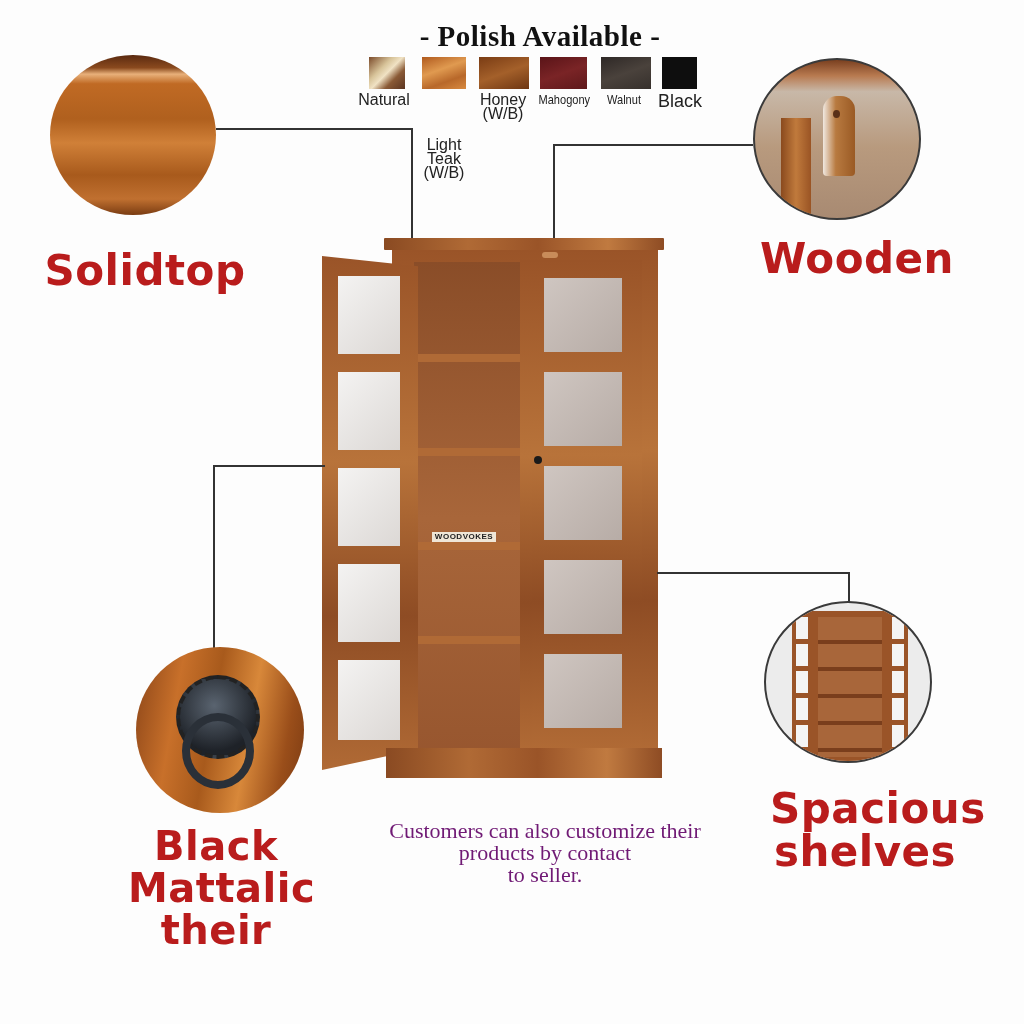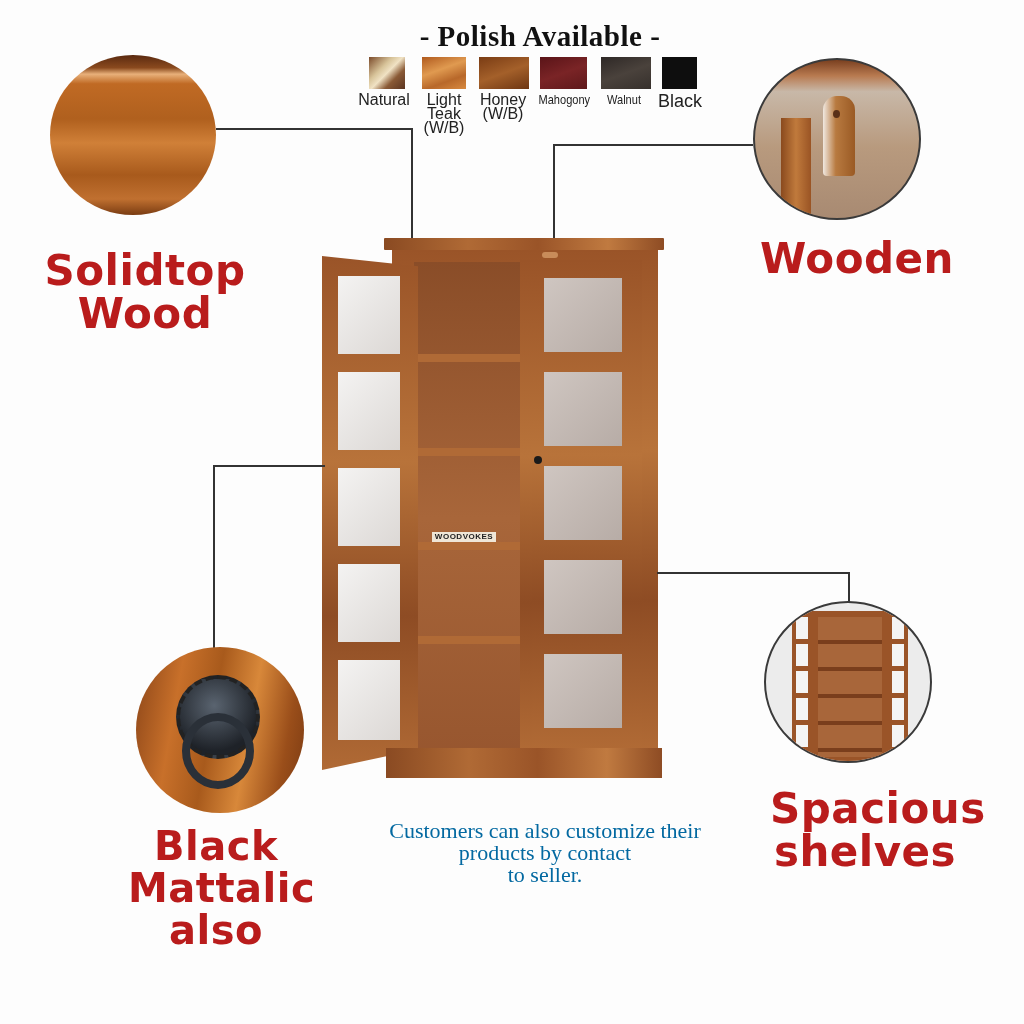--- a/index.html
+++ b/index.html
@@ -9,21 +9,21 @@
   .polish-title{left:370px;top:20px;width:340px;text-align:center;font-weight:bold;font-size:29px;color:#111;letter-spacing:0.5px;font-family:Liberation Serif, serif;}
   .swatch{position:absolute;top:57px;width:36px;height:32px;}
   .swatch-label{position:absolute;top:93px;font-size:16px;line-height:14px;color:#222;text-align:center;font-family:"Liberation Sans",sans-serif;}
   
   .feat{position:absolute;color:#b91c1c;font-weight:bold;font-family:"DejaVu Sans",sans-serif;text-align:center;line-height:1.02;letter-spacing:0.5px;}
   .feat span{display:block;}
   
   .circle{position:absolute;border-radius:50%;overflow:hidden;border:2px solid #3a3a3a;box-sizing:border-box;}
   
   .line{position:absolute;background:#333;}
-  .caption{position:absolute;left:330px;top:820px;width:430px;text-align:center;font-family:"Liberation Serif",serif;font-size:22px;line-height:22px;color:#0369a1;}
+  .caption{position:absolute;left:330px;top:820px;width:430px;text-align:center;font-family:"Liberation Serif",serif;font-size:22px;line-height:22px;color:#701a75;}
   .caption span{display:block;}
   
   .wood{background:linear-gradient(90deg,#8a4a22 0%,#b06a35 30%,#9a5428 55%,#c07a40 80%,#8e4c24 100%);}
   .wood-v{background:linear-gradient(180deg,#9a5428 0%,#b8733a 40%,#8e4c24 70%,#b06a35 100%);}
   .interior{background:linear-gradient(180deg,#8a4d28 0%,#a8663a 50%,#96552e 100%);}
   .glass{background:linear-gradient(135deg,#f4f3f2,#dcd8d5);}
   .glass-r{background:linear-gradient(135deg,#cfc6c1,#b7aca6);}
 </style>
 </head>
 <body>
@@ -31,41 +31,40 @@
 <div class="abs polish-title">- Polish Available -</div>
 
 <div class="swatch" style="left:369px;background:linear-gradient(135deg,#7a4a2a 0%,#d8c49a 35%,#f0e2c4 50%,#8a5a36 70%,#5a3420 100%);"></div>
 <div class="swatch" style="left:422px;width:44px;background:linear-gradient(160deg,#b05a1e,#e09a50 40%,#b8682a 70%,#d88a40);"></div>
 <div class="swatch" style="left:479px;width:50px;background:linear-gradient(160deg,#7a3c14,#a4602a 50%,#6e3612);"></div>
 <div class="swatch" style="left:540px;width:47px;background:linear-gradient(160deg,#5a1418,#7a2426 50%,#5e181a);"></div>
 <div class="swatch" style="left:601px;width:50px;background:linear-gradient(160deg,#2e2826,#4a423c 50%,#36302c);"></div>
 <div class="swatch" style="left:662px;width:35px;background:#0e0e0e;"></div>
 
 <div class="swatch-label" style="left:353px;width:62px;">Natural</div>
-<div class="swatch-label" style="left:416px;width:56px;">
+<div class="swatch-label" style="left:416px;width:56px;margin-top:45px;">
   <span style="display:block">Light</span>
   <span style="display:block">Teak</span>
   <span style="display:block">(W/B)</span>
 </div>
 <div class="swatch-label" style="left:473px;width:60px;">
   <span style="display:block">Honey</span>
   <span style="display:block">(W/B)</span>
 </div>
 <div class="swatch-label" style="left:534px;width:60px;font-size:13px;transform:scaleX(0.85);">Mahogony</div>
 <div class="swatch-label" style="left:598px;width:52px;font-size:13px;transform:scaleX(0.85);">Walnut</div>
 <div class="swatch-label" style="left:654px;width:52px;font-size:18px;top:94px;">Black</div>
 
 <div class="circle" style="left:50px;top:55px;width:166px;height:160px;border:none;background:
   linear-gradient(180deg,#5a2a10 0%,#8a4a1e 8%,#e8b07a 12%,#c06a24 18%,#b0601e 40%,#d08038 55%,#a85a1c 75%,#c07030 90%,#7a3c12 100%);"></div>
 <div class="line" style="left:216px;top:128px;width:196px;height:2px;"></div>
 <div class="line" style="left:411px;top:128px;width:2px;height:110px;"></div>
 
 <div class="feat" style="left:40px;top:250px;width:210px;font-size:42px;">
   <span>Solidtop</span>
-  <span>Wood</span>
 </div>
 
 <div class="circle" style="left:753px;top:58px;width:168px;height:162px;background:
   linear-gradient(180deg,#7a4020 0%,#b87a50 10%,#c8b8a8 20%,#b89a7e 55%,#a88a72 100%);">
   <div style="position:absolute;left:26px;top:58px;width:30px;height:110px;background:linear-gradient(90deg,#8a4a1e,#c07a3c,#9a5424);"></div>
   <div style="position:absolute;left:68px;top:36px;width:32px;height:80px;border-radius:14px 14px 4px 4px;background:linear-gradient(90deg,#f0e8e0,#b87a40 40%,#9a5a24);"></div>
   <div style="position:absolute;left:78px;top:50px;width:7px;height:8px;border-radius:50%;background:#5a3018;"></div>
 </div>
 <div class="line" style="left:553px;top:144px;width:200px;height:2px;"></div>
 <div class="line" style="left:553px;top:144px;width:2px;height:112px;"></div>
@@ -117,21 +116,21 @@
 
 <div class="circle" style="left:136px;top:647px;width:168px;height:166px;border:none;background:
   linear-gradient(100deg,#8a4418 0%,#c8702a 25%,#a85a1c 45%,#d8883a 65%,#9a4e1a 85%,#7a3a12 100%);">
   <div style="position:absolute;left:40px;top:28px;width:84px;height:84px;border-radius:50%;background:radial-gradient(circle at 45% 35%,#5a6470,#1e2228 70%);border:4px dashed #222;box-sizing:border-box;"></div>
   <div style="position:absolute;left:46px;top:66px;width:72px;height:76px;border-radius:50%;border:8px solid #2a3038;box-sizing:border-box;"></div>
 </div>
 
 <div class="feat" style="left:128px;top:825px;width:176px;font-size:40px;line-height:1.05;">
   <span>Black</span>
   <span>Mattalic</span>
-  <span>also</span>
+  <span>their</span>
 </div>
 
 <div class="line" style="left:657px;top:572px;width:193px;height:2px;"></div>
 <div class="line" style="left:848px;top:572px;width:2px;height:30px;"></div>
 
 <div class="circle" style="left:764px;top:601px;width:168px;height:162px;background:#ececec;">
   <div style="position:absolute;left:26px;top:8px;width:116px;height:152px;background:#9a5428;">
     <div style="position:absolute;left:4px;top:6px;width:12px;height:140px;background:repeating-linear-gradient(180deg,#f4f4f4 0 22px,#9a5428 22px 27px);"></div>
     <div style="position:absolute;right:4px;top:6px;width:12px;height:140px;background:repeating-linear-gradient(180deg,#f4f4f4 0 22px,#9a5428 22px 27px);"></div>
     <div style="position:absolute;left:26px;top:6px;width:64px;height:140px;background:repeating-linear-gradient(180deg,#a8663a 0 23px,#7a3e1c 23px 27px);"></div>

